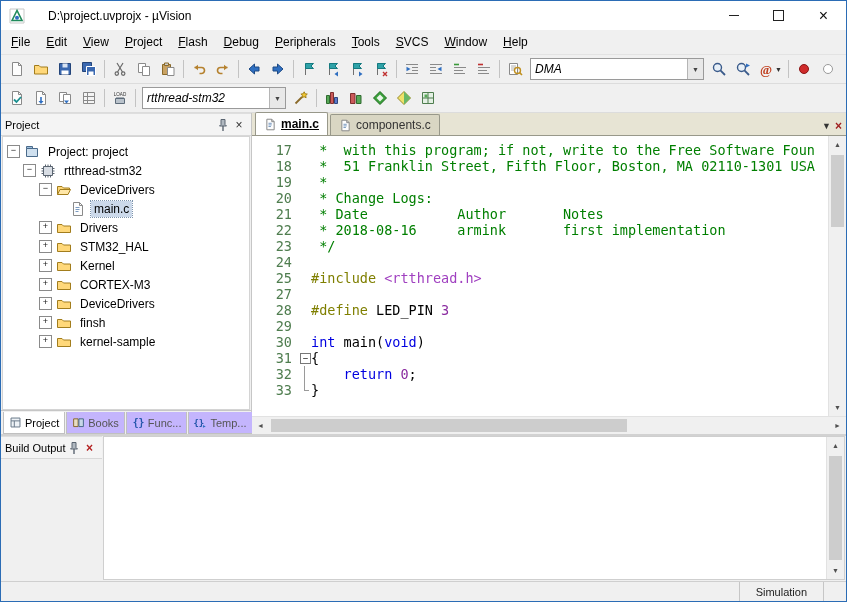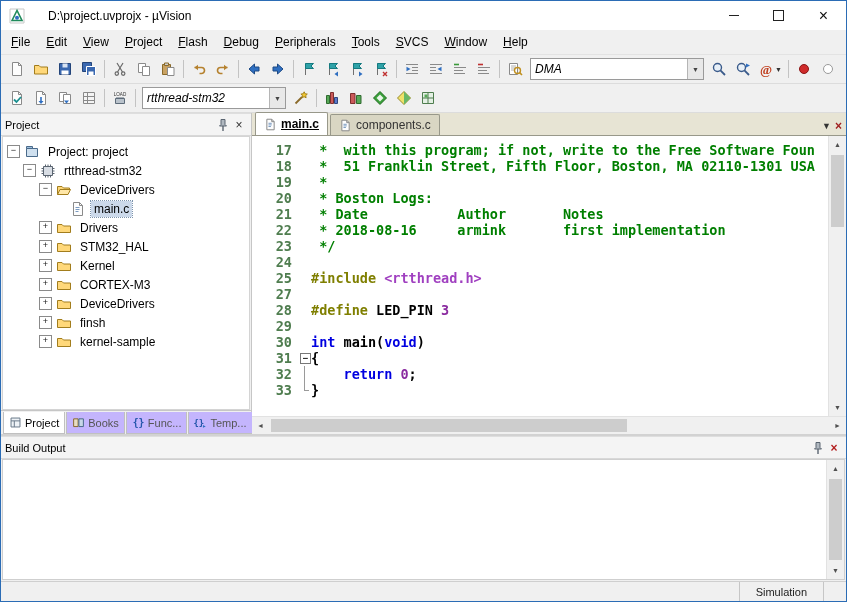--- a/index.html
+++ b/index.html
@@ -62,21 +62,21 @@
   .tabbar{height:22px;background:#e7e4d4;display:flex;align-items:flex-end;padding-left:3px;border-bottom:1px solid #98988a;flex-shrink:0;}
   .etab{height:20px;display:flex;align-items:center;gap:4px;padding:0 8px;font-size:12px;background:#d9d6c3;border:1px solid #98988a;border-bottom:none;border-radius:2px 2px 0 0;margin-right:2px;color:#333;}
   .etab svg{width:13px;height:13px;}
   .etab.active{height:22px;background:#fff;color:#000;font-weight:bold;}
   .etab.active .etab-label{text-decoration:underline;}
   .tabbar-controls{margin-left:auto;display:flex;align-items:center;gap:4px;padding:0 4px 4px 0;}
   .tc-btn{font-size:9px;color:#333;}
   .tc-close{font-size:12px;color:#a02020;font-weight:bold;line-height:10px;}
 
   .editor-body{flex:1;display:flex;min-height:0;}
-  .code-area{flex:1;overflow:hidden;padding-top:6px;font-family:"DejaVu Sans Mono","Liberation Mono",monospace;font-size:13.5px;line-height:16px;background:#fff;font-weight:bold;}
+  .code-area{flex:1;overflow:hidden;padding-top:6px;font-family:"DejaVu Sans Mono","Liberation Mono",monospace;font-size:13.5px;line-height:16px;background:#fff;}
   .code-line{display:flex;height:16px;white-space:pre;}
   .ln{width:40px;text-align:right;padding-right:7px;color:#4f7d4f;flex-shrink:0;}
   .fold{width:12px;position:relative;flex-shrink:0;}
   .foldbox{position:absolute;left:1px;top:3px;width:9px;height:9px;border:1px solid #777;background:#fff;font-size:9px;line-height:8px;text-align:center;color:#222;}
   .fold.line::before{content:"";position:absolute;left:5px;top:0;bottom:0;width:1px;background:#9a9a9a;}
   .fold.end::before{content:"";position:absolute;left:5px;top:0;height:9px;width:1px;background:#9a9a9a;}
   .fold.end::after{content:"";position:absolute;left:5px;top:8px;width:5px;height:1px;background:#9a9a9a;}
   .code-text{white-space:pre;}
   .tok-c{color:#007f00;}
   .tok-d{color:#7f7f00;margin-top:48px;}
@@ -88,21 +88,21 @@
   
   .vscroll{width:17px;background:#f0f0f0;border-left:1px solid #e2e2e2;display:flex;flex-direction:column;align-items:center;flex-shrink:0;}
   .hscroll{height:17px;background:#f0f0f0;border-top:1px solid #e2e2e2;display:flex;align-items:center;flex-shrink:0;}
   .sb-btn{width:17px;height:17px;display:flex;align-items:center;justify-content:center;font-size:7px;color:#505050;flex-shrink:0;}
   .v-thumb{width:13px;height:72px;background:#cdcdcd;margin-top:2px;flex-shrink:0;}
   .h-thumb{height:13px;width:60%;background:#cdcdcd;margin-left:2px;flex-shrink:0;}
   .sb-space{flex:1;}
   .v-thumb.full{flex:1;margin:2px 0;}
 
   
-  .build-panel{height:145px;display:flex;flex-direction:column;border-top:2px solid #d2d2d2;flex-shrink:0;background:#f0f0f0;}
+  .build-panel{height:145px;display:flex;border-top:2px solid #d2d2d2;flex-shrink:0;background:#f0f0f0;}
   .build-body{flex:1;display:flex;min-height:0;margin:0 1px 1px 1px;border:1px solid #cfcfcf;background:#fff;}
   .build-text{flex:1;}
 
   
   .statusbar{height:19px;display:flex;align-items:center;background:#f0f0f0;border-top:1px solid #cfcfcf;font-size:11px;color:#222;flex-shrink:0;justify-content:space-between;}
   .status-spacer{flex:1;height:100%;}
   .status-cell{height:100%;display:flex;align-items:center;padding:0 16px;border-left:1px solid #c6c6c6;}
   .status-grip{width:22px;height:100%;border-left:1px solid #c6c6c6;}
 </style>
 </head>
@@ -579,21 +579,21 @@
           <span class="tabbar-controls" id="tabbar-controls">
           <span class="tc-btn">▼</span>
           <span class="tc-close">×</span>
         </span>
       </div>
       <div class="editor-body">
         <div class="code-area">
             <div class="code-line"><span class="ln">17</span><span class="fold"></span><span class="code-text"><span class="tok-c"> *  with this program; if not, write to the Free Software Foun</span></span></div>
             <div class="code-line"><span class="ln">18</span><span class="fold"></span><span class="code-text"><span class="tok-c"> *  51 Franklin Street, Fifth Floor, Boston, MA 02110-1301 USA</span></span></div>
             <div class="code-line"><span class="ln">19</span><span class="fold"></span><span class="code-text"><span class="tok-c"> *</span></span></div>
-            <div class="code-line"><span class="ln">20</span><span class="fold"></span><span class="code-text"><span class="tok-c"> * Boston Logs:</span></span></div>
+            <div class="code-line"><span class="ln">20</span><span class="fold"></span><span class="code-text"><span class="tok-c"> * Change Logs:</span></span></div>
             <div class="code-line"><span class="ln">21</span><span class="fold"></span><span class="code-text"><span class="tok-c"> * Date           Author       Notes</span></span></div>
             <div class="code-line"><span class="ln">22</span><span class="fold"></span><span class="code-text"><span class="tok-c"> * 2018-08-16     armink       first implementation</span></span></div>
             <div class="code-line"><span class="ln">23</span><span class="fold"></span><span class="code-text"><span class="tok-c"> */</span></span></div>
             <div class="code-line"><span class="ln">24</span><span class="fold"></span><span class="code-text"></span></div>
             <div class="code-line"><span class="ln">25</span><span class="fold"></span><span class="code-text"><span class="tok-d">#include </span><span class="tok-s">&lt;rtthread.h&gt;</span></span></div>
             <div class="code-line"><span class="ln">27</span><span class="fold"></span><span class="code-text"></span></div>
             <div class="code-line"><span class="ln">28</span><span class="fold"></span><span class="code-text"><span class="tok-d">#define</span><span class="tok-t"> LED_PIN </span><span class="tok-n">3</span></span></div>
             <div class="code-line"><span class="ln">29</span><span class="fold"></span><span class="code-text"></span></div>
             <div class="code-line"><span class="ln">30</span><span class="fold"></span><span class="code-text"><span class="tok-k">int</span><span class="tok-t"> main(</span><span class="tok-k">void</span><span class="tok-t">)</span></span></div>
             <div class="code-line"><span class="ln">31</span><span class="fold"><span class="foldbox">−</span></span><span class="code-text"><span class="tok-t">{</span></span></div>

